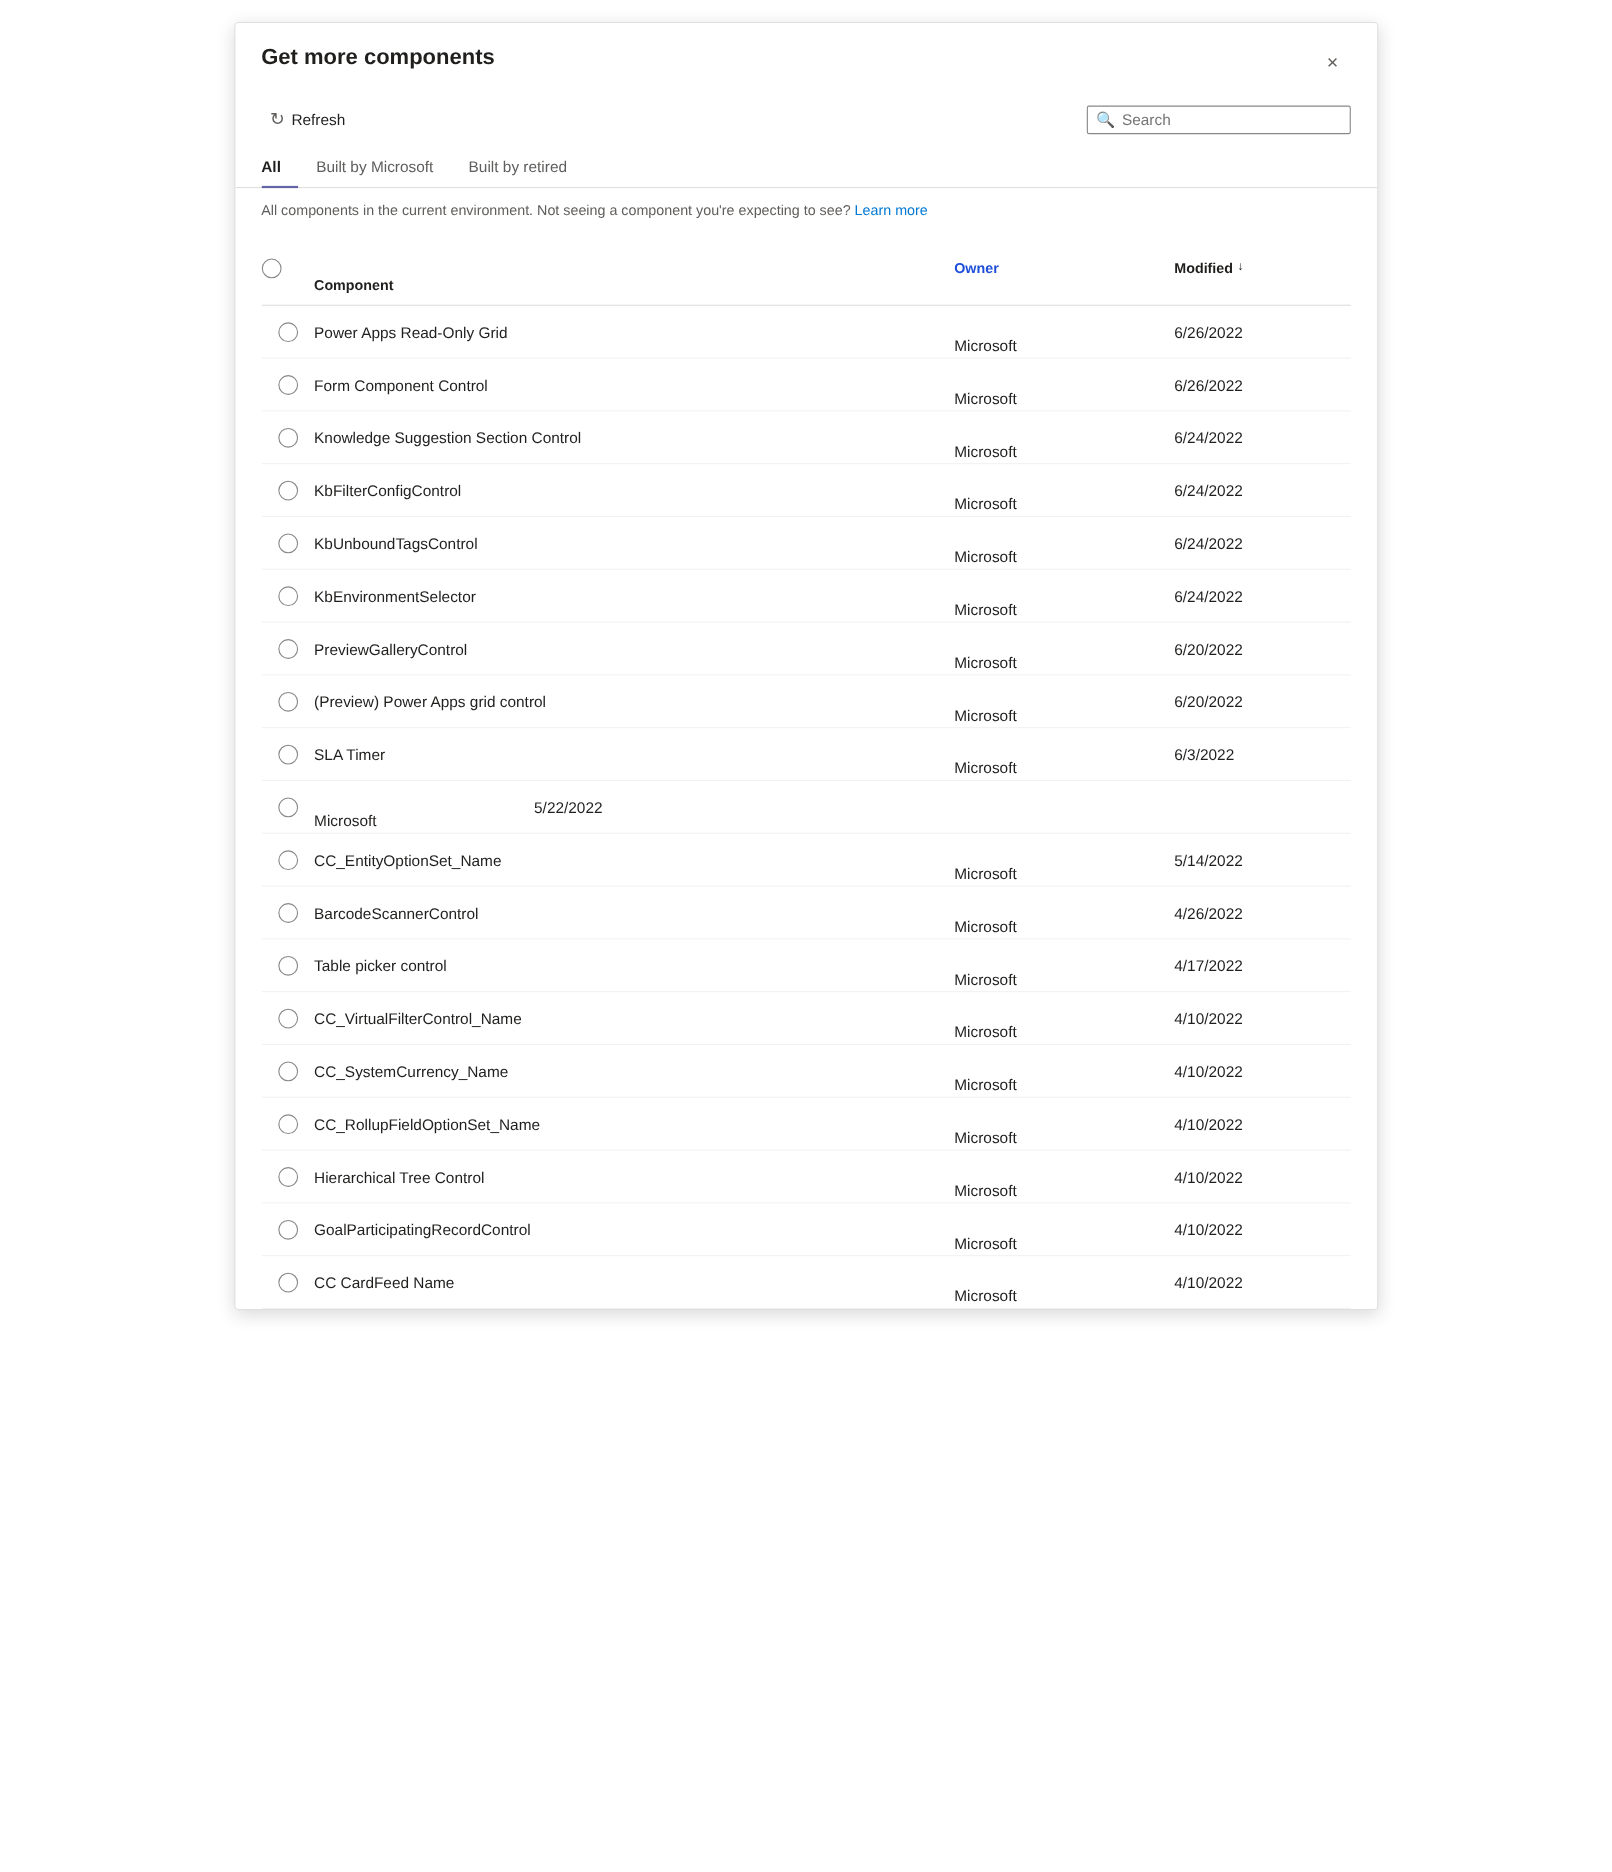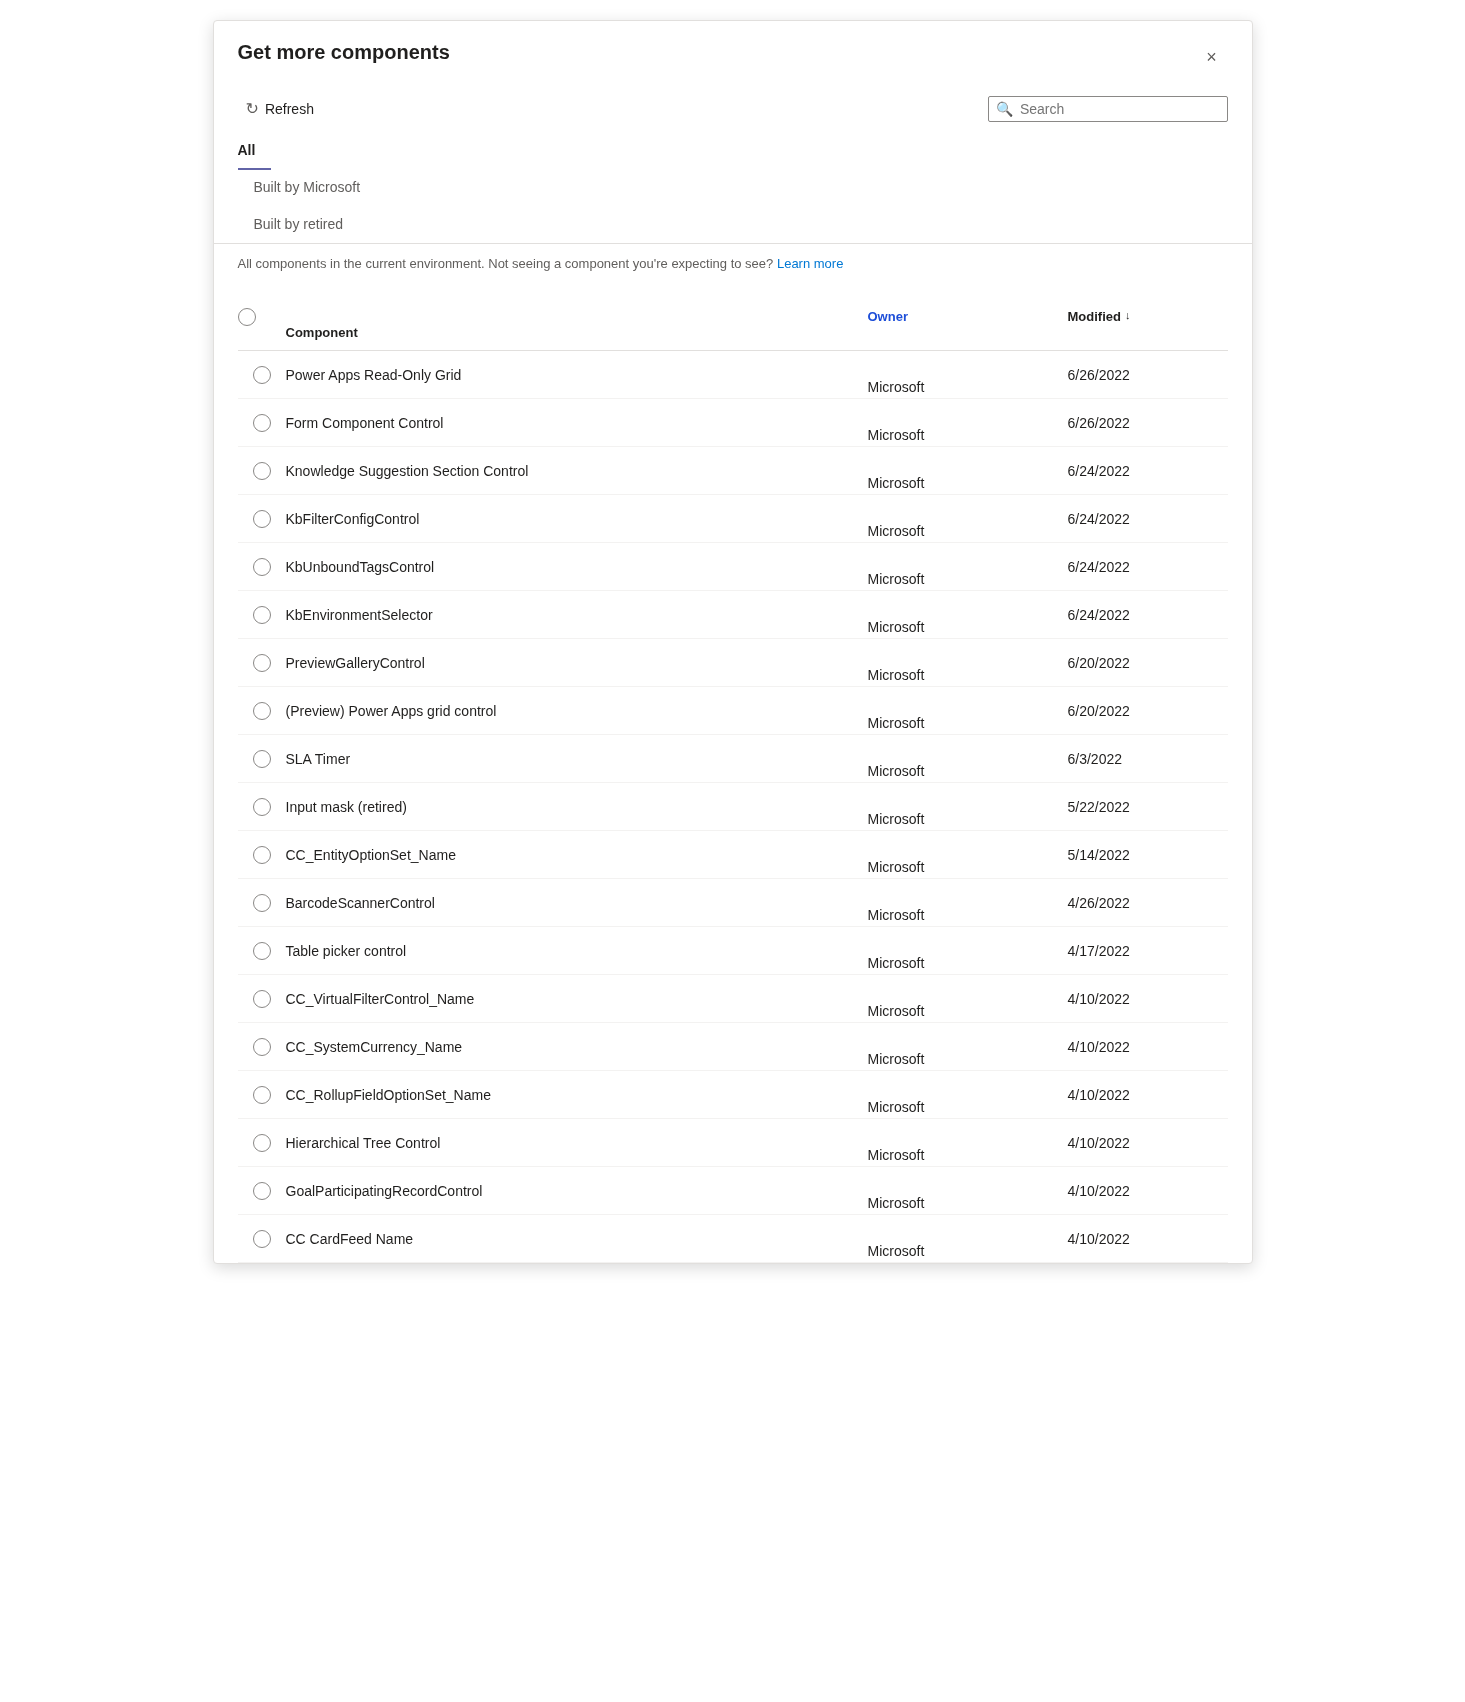--- a/index.html
+++ b/index.html
@@ -100,25 +100,24 @@
       border: none;
       outline: none;
       font-size: 14px;
       color: #a21caf;
       width: 100%;
       background: transparent;
     }
 
     .tabs {
       display: flex;
-      align-items: flex-start;
+      align-items: flex-end;
       padding: 0 24px;
       border-bottom: 1px solid #e1dfdd;
       gap: 0;
-      flex-direction: column;
     }
 
     .tab {
       padding: 10px 16px;
       font-size: 14px;
       color: #605e5c;
       cursor: pointer;
       border-bottom: 2px solid transparent;
       margin-bottom: -1px;
       white-space: nowrap;
@@ -370,21 +369,20 @@
         <div class="checkbox-circle"></div>
       </div>
       <div class="row-component">SLA Timer</div>
       <div class="row-owner">Microsoft</div>
       <div class="row-modified">6/3/2022</div>
     </div>
         <div class="table-row">
       <div class="row-checkbox">
         <div class="checkbox-circle"></div>
       </div>
-      <div class="row-component">Input mask (retired)</div>
       <div class="row-owner">Microsoft</div>
       <div class="row-modified">5/22/2022</div>
     </div>
         <div class="table-row">
       <div class="row-checkbox">
         <div class="checkbox-circle"></div>
       </div>
       <div class="row-component">CC_EntityOptionSet_Name</div>
       <div class="row-owner">Microsoft</div>
       <div class="row-modified">5/14/2022</div>

